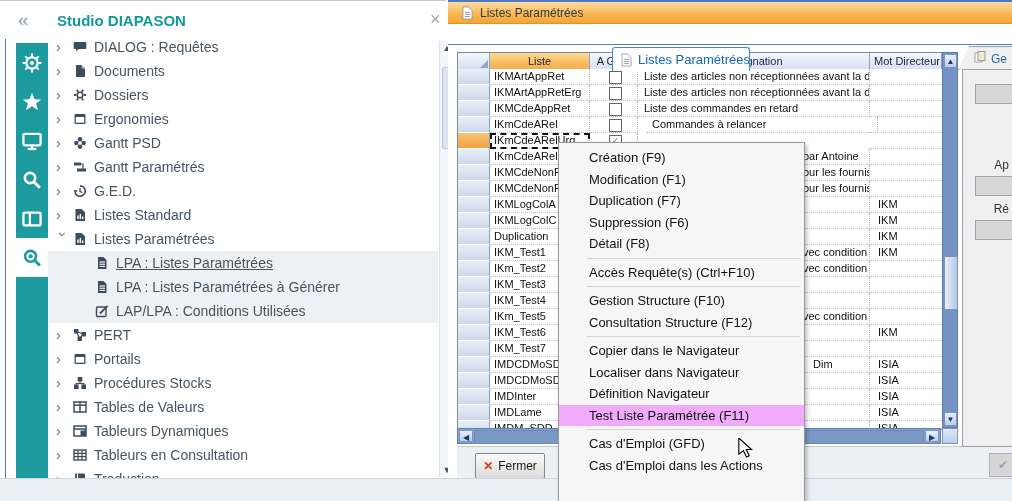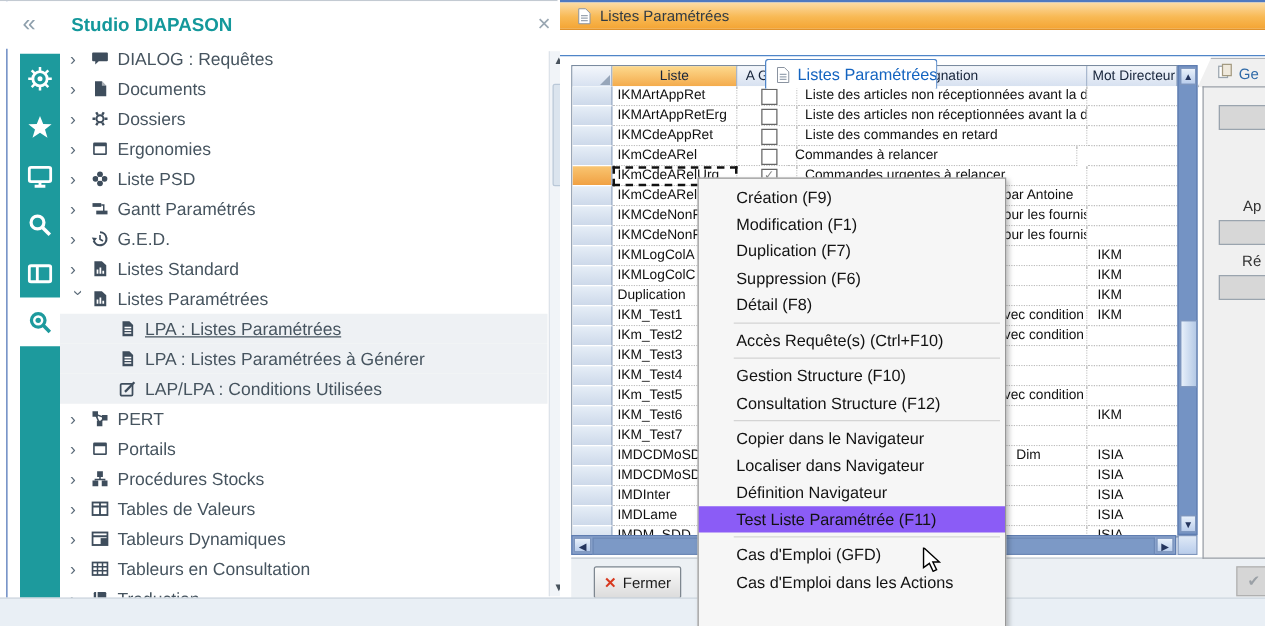--- a/index.html
+++ b/index.html
@@ -214,21 +214,21 @@
           <span class="chev">›</span>
           <span class="tico">
             <svg width="14" height="14" viewBox="0 0 14 14" aria-hidden="true">
               <circle cx="7" cy="3.4" r="2.3" fill="#3e4d5c"></circle>
               <circle cx="7" cy="10.6" r="2.3" fill="#3e4d5c"></circle>
               <circle cx="3.4" cy="7" r="2.3" fill="#3e4d5c"></circle>
               <circle cx="10.6" cy="7" r="2.3" fill="#3e4d5c"></circle>
               <circle cx="7" cy="7" r="1.6" fill="#fff"></circle>
             </svg>
           </span>
-          <span class="tlab">Liste PSD</span>
+          <span class="tlab">Gantt PSD</span>
         </div>
         <div class="ti" style="top: 154px; left: 0px;">
           <span class="chev">›</span>
           <span class="tico">
             <svg width="14" height="14" viewBox="0 0 14 14" aria-hidden="true">
               <rect x="1" y="2.5" width="7" height="3" fill="#3e4d5c"></rect>
               <rect x="4" y="8.5" width="9" height="3" fill="#3e4d5c"></rect>
               <path d="M8 4h2v6h-2" fill="none" stroke="#3e4d5c" stroke-width="1.2"></path>
             </svg>
           </span>
@@ -493,30 +493,29 @@
             </div>
             <div class="c desig" style="left:180px;width:232px;"><span>Liste des commandes en retard</span></div>
             <div class="c" style="left:412px;width:72px;border-right:none;padding-left:8px;"><span></span></div>
           </div>
           <div class="row" style="top: 48px;">
             <div class="c rowhdr" style="left:0;width:32px;"></div>
             <div class="c liste" style="left:32px;width:100px;"><span>IKmCdeARel</span></div>
             <div class="c" style="left:132px;width:48px;">
               <span class="cb"></span>
             </div>
-            <div class="c desig" style="left:172px;width:232px;"><span>Commandes à relancer</span></div>
+            <div class="c desig" style="left:188px;width:232px;"><span>Commandes à relancer</span></div>
             <div class="c" style="left:412px;width:72px;border-right:none;padding-left:8px;"><span></span></div>
           </div>
           <div class="row" style="top: 64px;">
             <div class="c rowhdr sel" style="left:0;width:32px;"></div>
             <div class="c liste selcell" style="left:32px;width:100px;"><span>IKmCdeARelUrg</span></div>
             <div class="c" style="left:132px;width:48px;">
               <span class="cb">✓</span>
             </div>
-            <div class="c desig" style="left:180px;width:232px;"><span>Commandes urgentes à relancer</span></div>
             <div class="c" style="left:412px;width:72px;border-right:none;padding-left:8px;"><span></span></div>
           </div>
           <div class="row" style="top: 80px;">
             <div class="c rowhdr" style="left:0;width:32px;"></div>
             <div class="c liste" style="left:32px;width:100px;"><span>IKmCdeARel</span></div>
             <div class="c" style="left:132px;width:48px;">
               <span class="cb"></span>
             </div>
             <div class="c desig" style="left:180px;width:232px;">
               <span class="dfrag" style="left:165px">par Antoine</span>
@@ -739,21 +738,21 @@
       <div class="mi">Détail (F8)</div>
       <div class="msep"></div>
       <div class="mi">Accès Requête(s) (Ctrl+F10)</div>
       <div class="msep"></div>
       <div class="mi">Gestion Structure (F10)</div>
       <div class="mi">Consultation Structure (F12)</div>
       <div class="msep"></div>
       <div class="mi">Copier dans le Navigateur</div>
       <div class="mi">Localiser dans Navigateur</div>
       <div class="mi">Définition Navigateur</div>
-      <div class="mi hl" style="background: #8b5cf6;">Test Liste Paramétrée (F11)</div>
+      <div class="mi hl" style="background: #f0abfc;">Test Liste Paramétrée (F11)</div>
       <div class="msep"></div>
       <div class="mi">Cas d'Emploi (GFD)</div>
       <div class="mi">Cas d'Emploi dans les Actions</div>
     </div>
 
   <svg id="cursor" width="19" height="20" viewBox="0 0 12 18">
     <polygon points="0,0 0,14.5 4.2,11.4 6.9,17.2 9.4,16 6.7,10.4 11.4,10.4" fill="#fff" stroke="#000" stroke-width="1"></polygon>
   </svg>
 </div>
 

